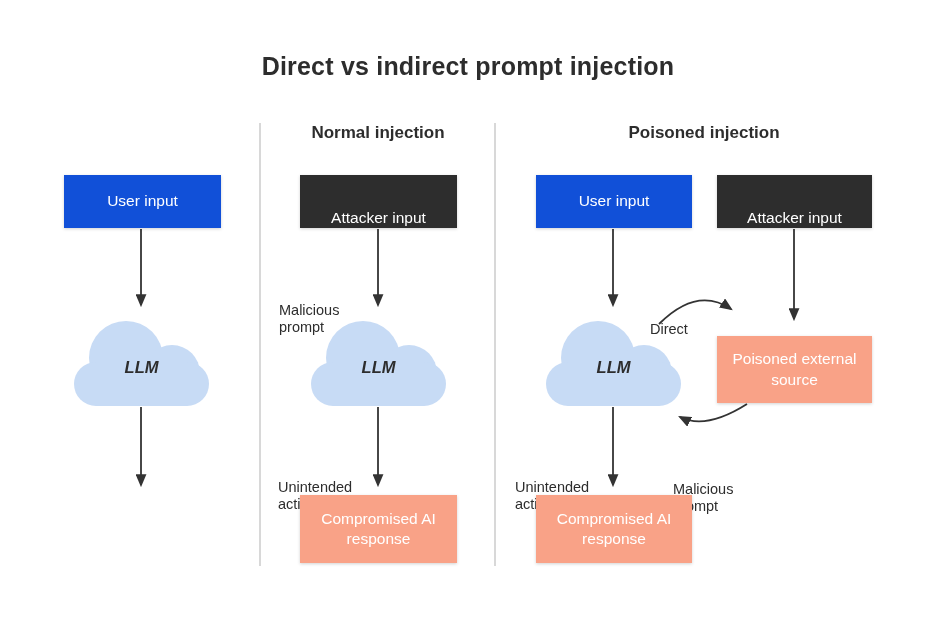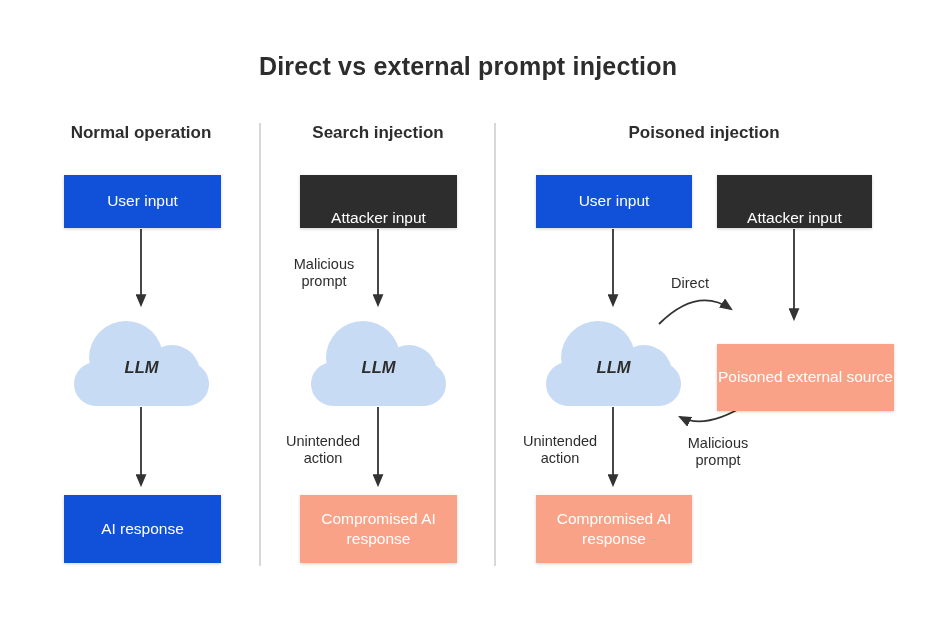--- a/index.html
+++ b/index.html
@@ -22,38 +22,37 @@
   .node.attacker{background:var(--attacker-input-box,#2d2d2d);align-items:flex-end;}
   .node.compromised{background:var(--compromised-box,#f9a287);}
   .cloud{position:absolute;width:135px;height:88px;font-style:italic;}
   .cloud svg{position:absolute;left:0;top:0;width:100%;height:100%;}
   .cloud .cloud-shape{fill:var(--llm-cloud,#c7dbf5);}
   .cloud .llm-label{
     position:absolute;left:0;top:0;right:0;bottom:0;display:flex;align-items:center;justify-content:center;
     padding-top:10px;font-size:16.5px;font-weight:bold;color:var(--text-dark,#2d2d2d);
   }
   .flow-label{
-    position:absolute;text-align:center;font-size:14.5px;line-height:1.15;color:var(--text-dark,#2d2d2d);
+    position:absolute;text-align:left;font-size:14.5px;line-height:1.15;color:var(--text-dark,#2d2d2d);margin-top:46px;
   }
   #arrow-layer{position:absolute;left:0;top:0;width:936px;height:624px;pointer-events:none;}
   #arrow-layer path.arrow{fill:none;stroke:var(--arrow,#333333);stroke-width:1.8px;}
   #arrow-layer marker path{fill:var(--arrow,#333333);}
 </style>
 </head>
 <body>
 
 <div id="canvas">
 
-  <div class="title">Direct vs external prompt injection</div>
+  <div class="title">Direct vs indirect prompt injection</div>
 
   <div class="divider" style="left:259px;"></div>
   <div class="divider" style="left:494px;"></div>
 
-  <div class="col-header" style="left:41px;">Normal operation</div>
-  <div class="col-header" style="left:278px;">Search injection</div>
+  <div class="col-header" style="left:278px;">Normal injection</div>
   <div class="col-header" style="left:604px;">Poisoned injection</div>
 
   <svg id="arrow-layer" viewBox="0 0 936 624" xmlns="http://www.w3.org/2000/svg">
     <defs>
       <marker id="ah" viewBox="0 0 12 10" refX="10" refY="5" markerWidth="13" markerHeight="11" orient="auto" markerUnits="userSpaceOnUse">
         <path d="M0,0 L12,5 L0,10 Z"></path>
       </marker>
     </defs>
     <path class="arrow" d="M141,229 V305" marker-end="url(#ah)"></path>
     <path class="arrow" d="M141,407 V485" marker-end="url(#ah)"></path>
@@ -69,23 +68,20 @@
   <div class="node user" style="left:64px;top:175px;width:157px;height:53px;">
     <span>User input</span>
   </div>
   <div class="cloud" style="left:74px;top:318px;">
     <svg viewBox="0 0 135 88">
       <circle class="cloud-shape" cx="52" cy="40" r="37"></circle>
       <circle class="cloud-shape" cx="98" cy="55" r="28"></circle>
       <rect class="cloud-shape" x="0" y="44" width="135" height="44" rx="22"></rect>
     </svg>
     <div class="llm-label">LLM</div>
-  </div>
-  <div class="node user" style="left:64px;top:495px;width:157px;height:68px;">
-    <span>AI response</span>
   </div>
 
   <div class="node attacker" style="left:300px;top:175px;width:157px;height:53px;">
     <span>Attacker input</span>
   </div>
   <div class="flow-label" style="left:279px;top:256px;width:90px;">Malicious prompt</div>
   <div class="cloud" style="left:311px;top:318px;">
     <svg viewBox="0 0 135 88">
       <circle class="cloud-shape" cx="52" cy="40" r="37"></circle>
       <circle class="cloud-shape" cx="98" cy="55" r="28"></circle>
@@ -106,21 +102,21 @@
   </div>
   <div class="flow-label" style="left:650px;top:275px;width:80px;">Direct</div>
   <div class="cloud" style="left:546px;top:318px;">
     <svg viewBox="0 0 135 88">
       <circle class="cloud-shape" cx="52" cy="40" r="37"></circle>
       <circle class="cloud-shape" cx="98" cy="55" r="28"></circle>
       <rect class="cloud-shape" x="0" y="44" width="135" height="44" rx="22"></rect>
     </svg>
     <div class="llm-label">LLM</div>
   </div>
-  <div class="node compromised" style="left:717px;top:344px;width:177px;height:67px;">
+  <div class="node compromised" style="left:717px;top:336px;width:155px;height:67px;">
     <span>Poisoned external source</span>
   </div>
   <div class="flow-label" style="left:673px;top:435px;width:90px;">Malicious prompt</div>
   <div class="flow-label" style="left:515px;top:433px;width:90px;">Unintended action</div>
   <div class="node compromised" style="left:536px;top:495px;width:156px;height:68px;">
     <span>Compromised AI response</span>
   </div>
 
 </div>
 

